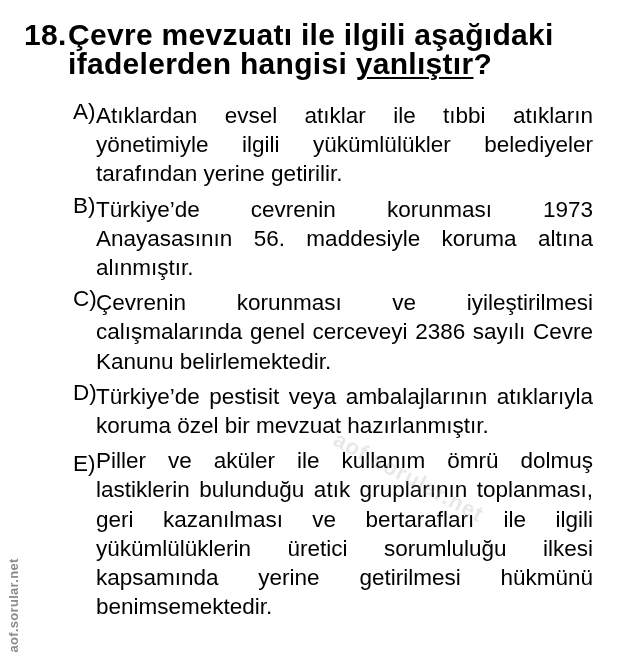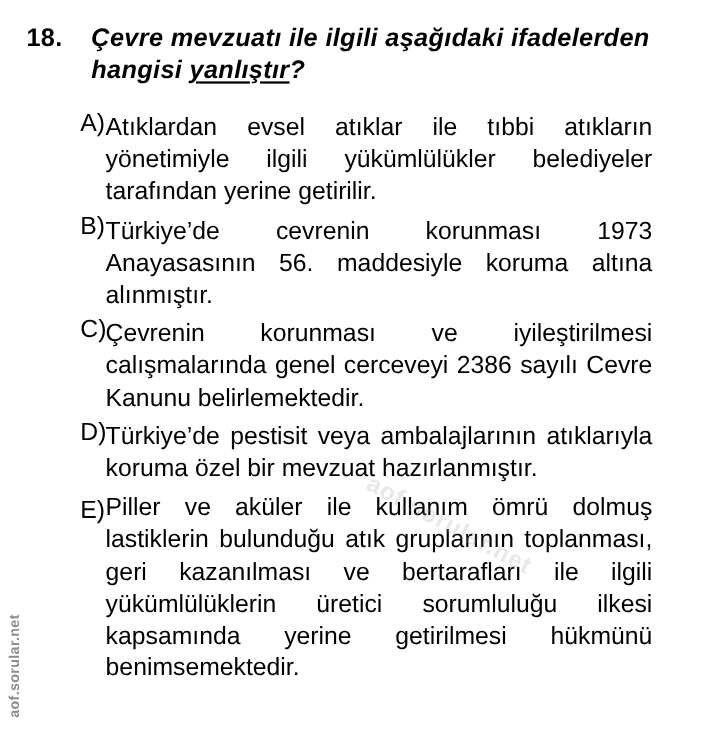--- a/index.html
+++ b/index.html
@@ -14,33 +14,32 @@
       overflow: hidden;
       font-family: "Liberation Sans", sans-serif;
       color: #000000;
     }
     .question {
       position: absolute;
       left: 24px;
       top: 20px;
       width: 600px;
       font-weight: bold;
-      font-size: 23px;
+      font-size: 30px;
       line-height: 29px;
       letter-spacing: 0.3px;
     }
     .q-num {
       position: absolute;
       left: 0;
       top: 0;
     }
     .q-text {
-      margin-left: 59px;
+      margin-left: 44px;
       display: block;
-      font-style: italic;
     }
     .q-emph {
       text-decoration: underline;
       text-decoration-thickness: 2px;
       text-underline-offset: 3px;
     }
     .options {
       position: absolute;
       left: 73px;
       top: 101px;

